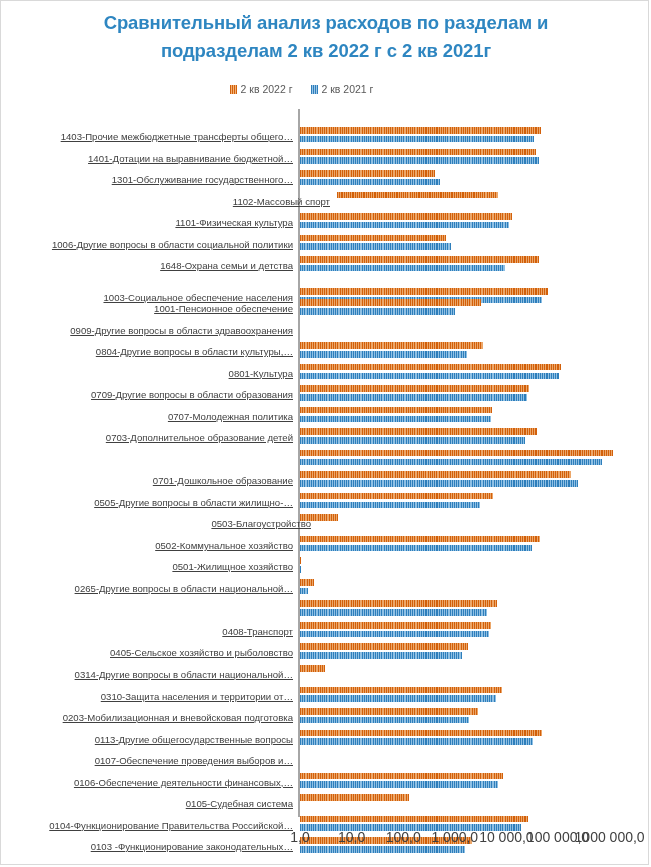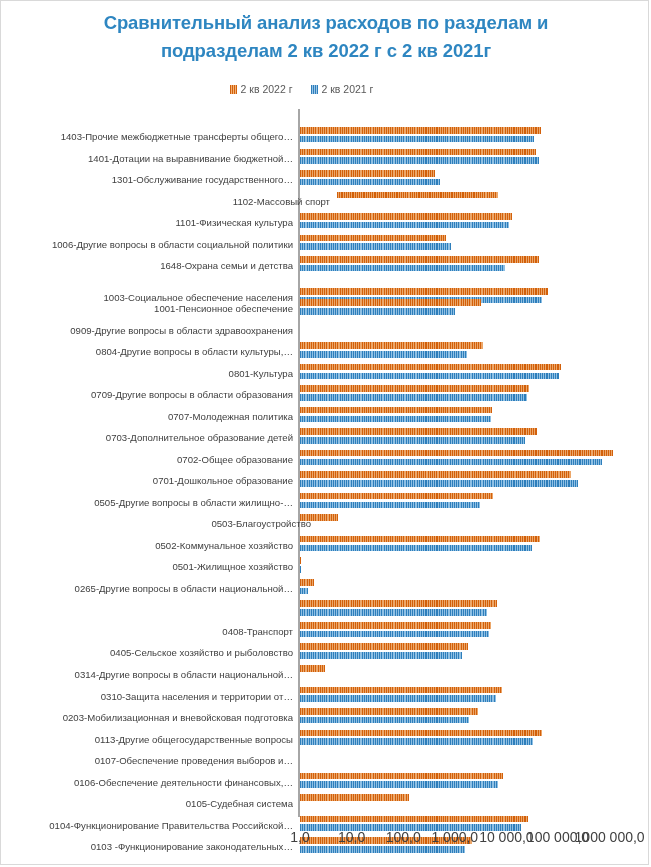--- a/index.html
+++ b/index.html
@@ -43,21 +43,21 @@
   #axis-line{
     position:absolute;left:297px;top:0;width:2px;height:708px;
     background:#a6a6a6;
   }
   .row{
     position:absolute;left:0;height:21.52px;width:649px;
   }
   .ylabel{
     position:absolute;right:357px;top:3px;width:290px;
     text-align:right;font-size:9.6px;color:#404040;
-    white-space:nowrap;overflow:hidden;line-height:15px;
+    white-space:nowrap;overflow:hidden;line-height:15px;text-decoration:underline;
   }
   .bars{position:absolute;left:299px;top:1px;}
   .bar{
     height:6.6px;display:block;
   }
   .bar.orange{
     background:
       repeating-linear-gradient(90deg,#D2600A 0px,#D2600A 1.1px,#ECA76A 1.1px,#ECA76A 2.2px);
     margin-bottom:2.2px;
   }
@@ -197,21 +197,20 @@
         </div>
       </div>
       <div class="row" style="top: 318.28px;">
         <div class="ylabel">0703-Дополнительное образование детей</div>
         <div class="bars">
           <span class="bar orange" style="width: 237.466px;"></span>
           <span class="bar blue" style="width: 225.065px;"></span>
         </div>
       </div>
       <div class="row" style="top: 339.8px;">
-        <div class="ylabel">0702-Общее образование</div>
         <div class="bars">
           <span class="bar orange" style="width: 312.732px;"></span>
           <span class="bar blue" style="width: 301.607px;"></span>
         </div>
       </div>
       <div class="row" style="top: 361.32px;">
         <div class="ylabel">0701-Дошкольное образование</div>
         <div class="bars">
           <span class="bar orange" style="width: 271.172px;"></span>
           <span class="bar blue" style="width: 277.619px;"></span>

